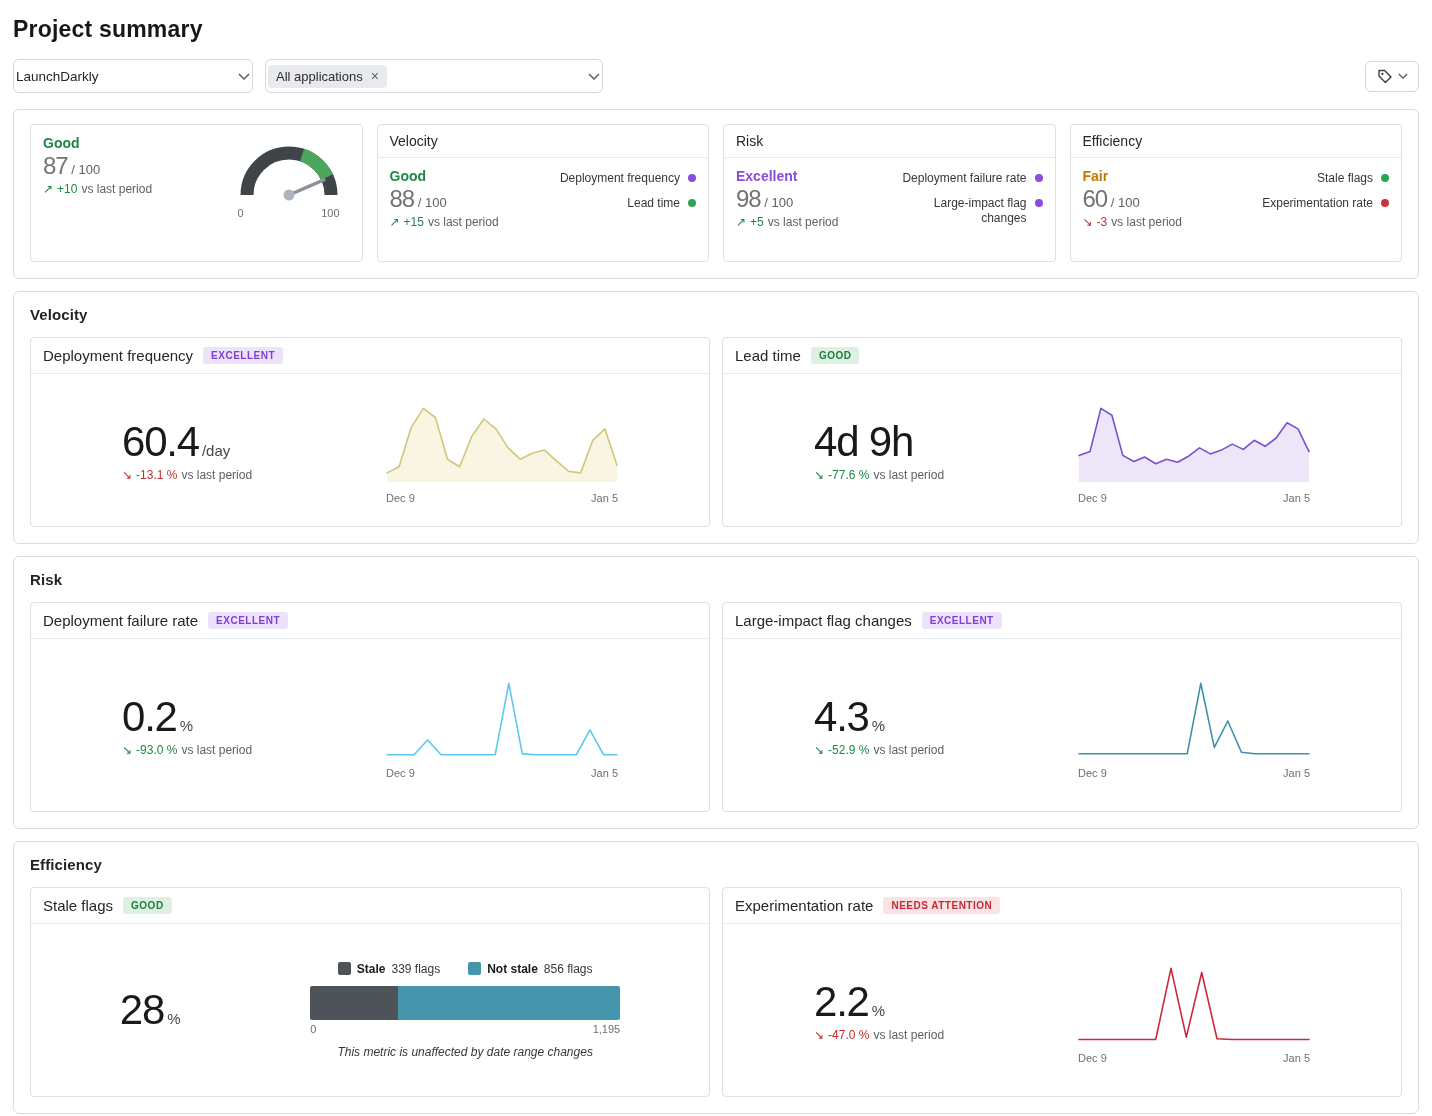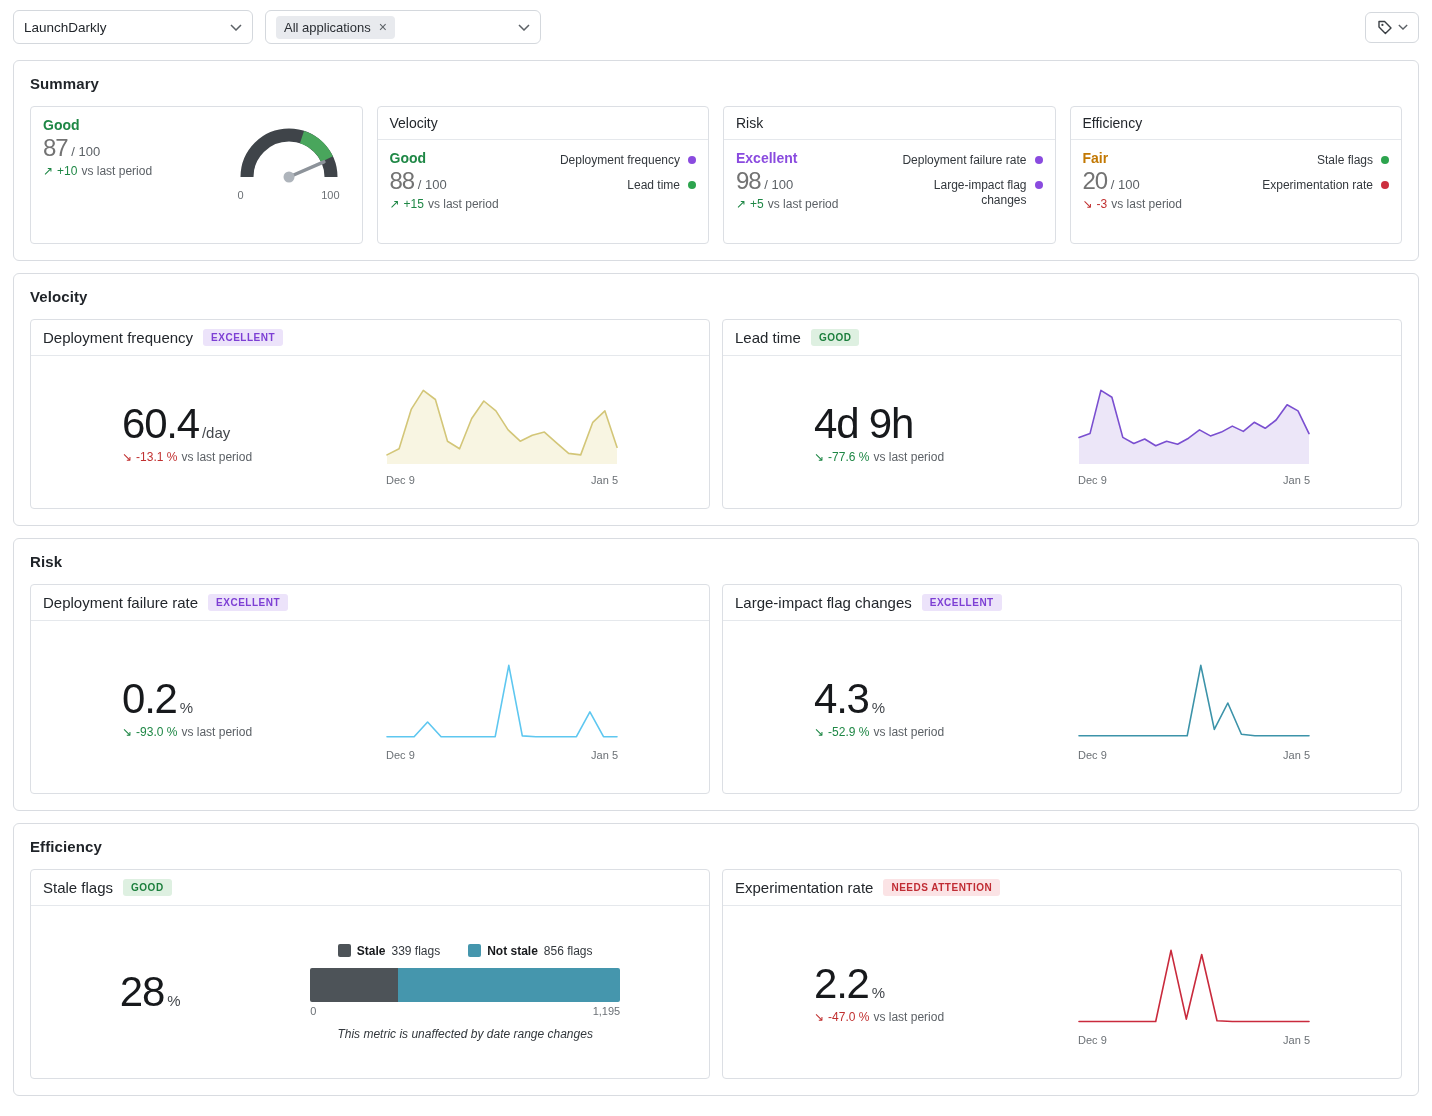--- a/index.html
+++ b/index.html
@@ -4,22 +4,22 @@
 <style>
   *{box-sizing:border-box;margin:0;padding:0}
   html,body{background:#fff}
   body{width:1432px;min-height:1116px;font-family:"Liberation Sans",sans-serif;color:#1b1f24}
   .app{padding:10px 13px 12px}
   .page-title{font-size:23px;font-weight:700;color:#15181b;margin:6px 0 16px;letter-spacing:.2px}
 
   
   .filter-row{display:flex;gap:12px;align-items:center;margin-bottom:16px}
   .select{height:34px;border:1px solid #d4d8dd;border-radius:6px;display:flex;align-items:center;
-          padding:0 10px;font-size:13.5px;color:#23272c;background:#fff;cursor:pointer}
-  .sel-p{width:240px}.sel-e{width:240px}.sel-a{width:276px}
+          padding:0 2px;font-size:13.5px;color:#23272c;background:#fff;cursor:pointer}
+  .sel-p{width:240px}.sel-e{width:240px}.sel-a{width:338px}
   .chev{margin-left:auto;flex:none}
   .env-swatch{width:13px;height:13px;border-radius:3px;display:inline-block;flex:none}
   .chip{background:#e8eaee;border-radius:4px;padding:4px 8px;font-size:13px;display:inline-flex;
         align-items:center;gap:8px;color:#2a2e33}
   .chip-x{color:#5c6166;font-size:14px;line-height:1;cursor:pointer}
   .spacer{flex:1}
   .tag-btn{width:54px;height:31px;border:1px solid #d4d8dd;border-radius:6px;display:flex;
            align-items:center;justify-content:center;gap:5px;cursor:pointer;background:#fff}
 
   
@@ -66,20 +66,21 @@
   .leg-sq{width:13px;height:13px;border-radius:2px;flex:none}
   .leg-count{color:#33383d}
   .stacked-bar{display:flex;height:34px;width:100%;border-radius:2px;overflow:hidden}
   .note{font-style:italic;font-size:12px;color:#33383d;text-align:center;margin-top:10px}
 </style>
 </head>
 <body>
 
 <div class="app">
 
+  <h1 class="page-title">Project summary</h1>
 
   <div class="filter-row">
     <div class="select sel-p">
       <span>LaunchDarkly</span>
       <svg class="chev" width="12" height="7" viewBox="0 0 12 7">
           <path d="M1 1l5 5 5-5" fill="none" stroke="#5c6166" stroke-width="1.5"></path>
         </svg>
     </div>
     <div class="select sel-a">
       <span class="chip">
@@ -96,21 +97,20 @@
           <path d="M2 2.5h5.6l6.4 6.4-5.6 5.6L2 8.1z" fill="none" stroke="#3a3f44" stroke-width="1.4" stroke-linejoin="round"></path>
           <circle cx="5.4" cy="5.9" r="1.1" fill="#3a3f44"></circle>
         </svg>
       <svg width="10" height="6" viewBox="0 0 12 7">
           <path d="M1 1l5 5 5-5" fill="none" stroke="#5c6166" stroke-width="1.6"></path>
         </svg>
     </div>
   </div>
 
   <section class="panel">
-    <h2>Summary</h2>
     <div class="grid4">
 
       <article class="scard">
         <div class="scard-body">
           <div>
             <div class="rating" style="color: rgb(30, 135, 69);">Good</div>
             <div class="score">
               <span class="score-n">87</span>
               <span class="score-d">/ 100</span>
             </div>
@@ -190,21 +190,21 @@
           </div>
         </div>
       </article>
 
       <article class="scard">
         <header>Efficiency</header>
         <div class="scard-body">
           <div>
             <div class="rating" style="color: rgb(194, 120, 3);">Fair</div>
             <div class="score">
-              <span class="score-n">20</span>
+              <span class="score-n">60</span>
               <span class="score-d">/ 100</span>
             </div>
             <div class="delta">
               <span style="color: rgb(193, 48, 48);">↘</span>
               <span style="color: rgb(193, 48, 48);">-3</span>
               <span class="muted">vs last period</span>
             </div>
           </div>
           <div class="legend">
             <div class="leg-row">

